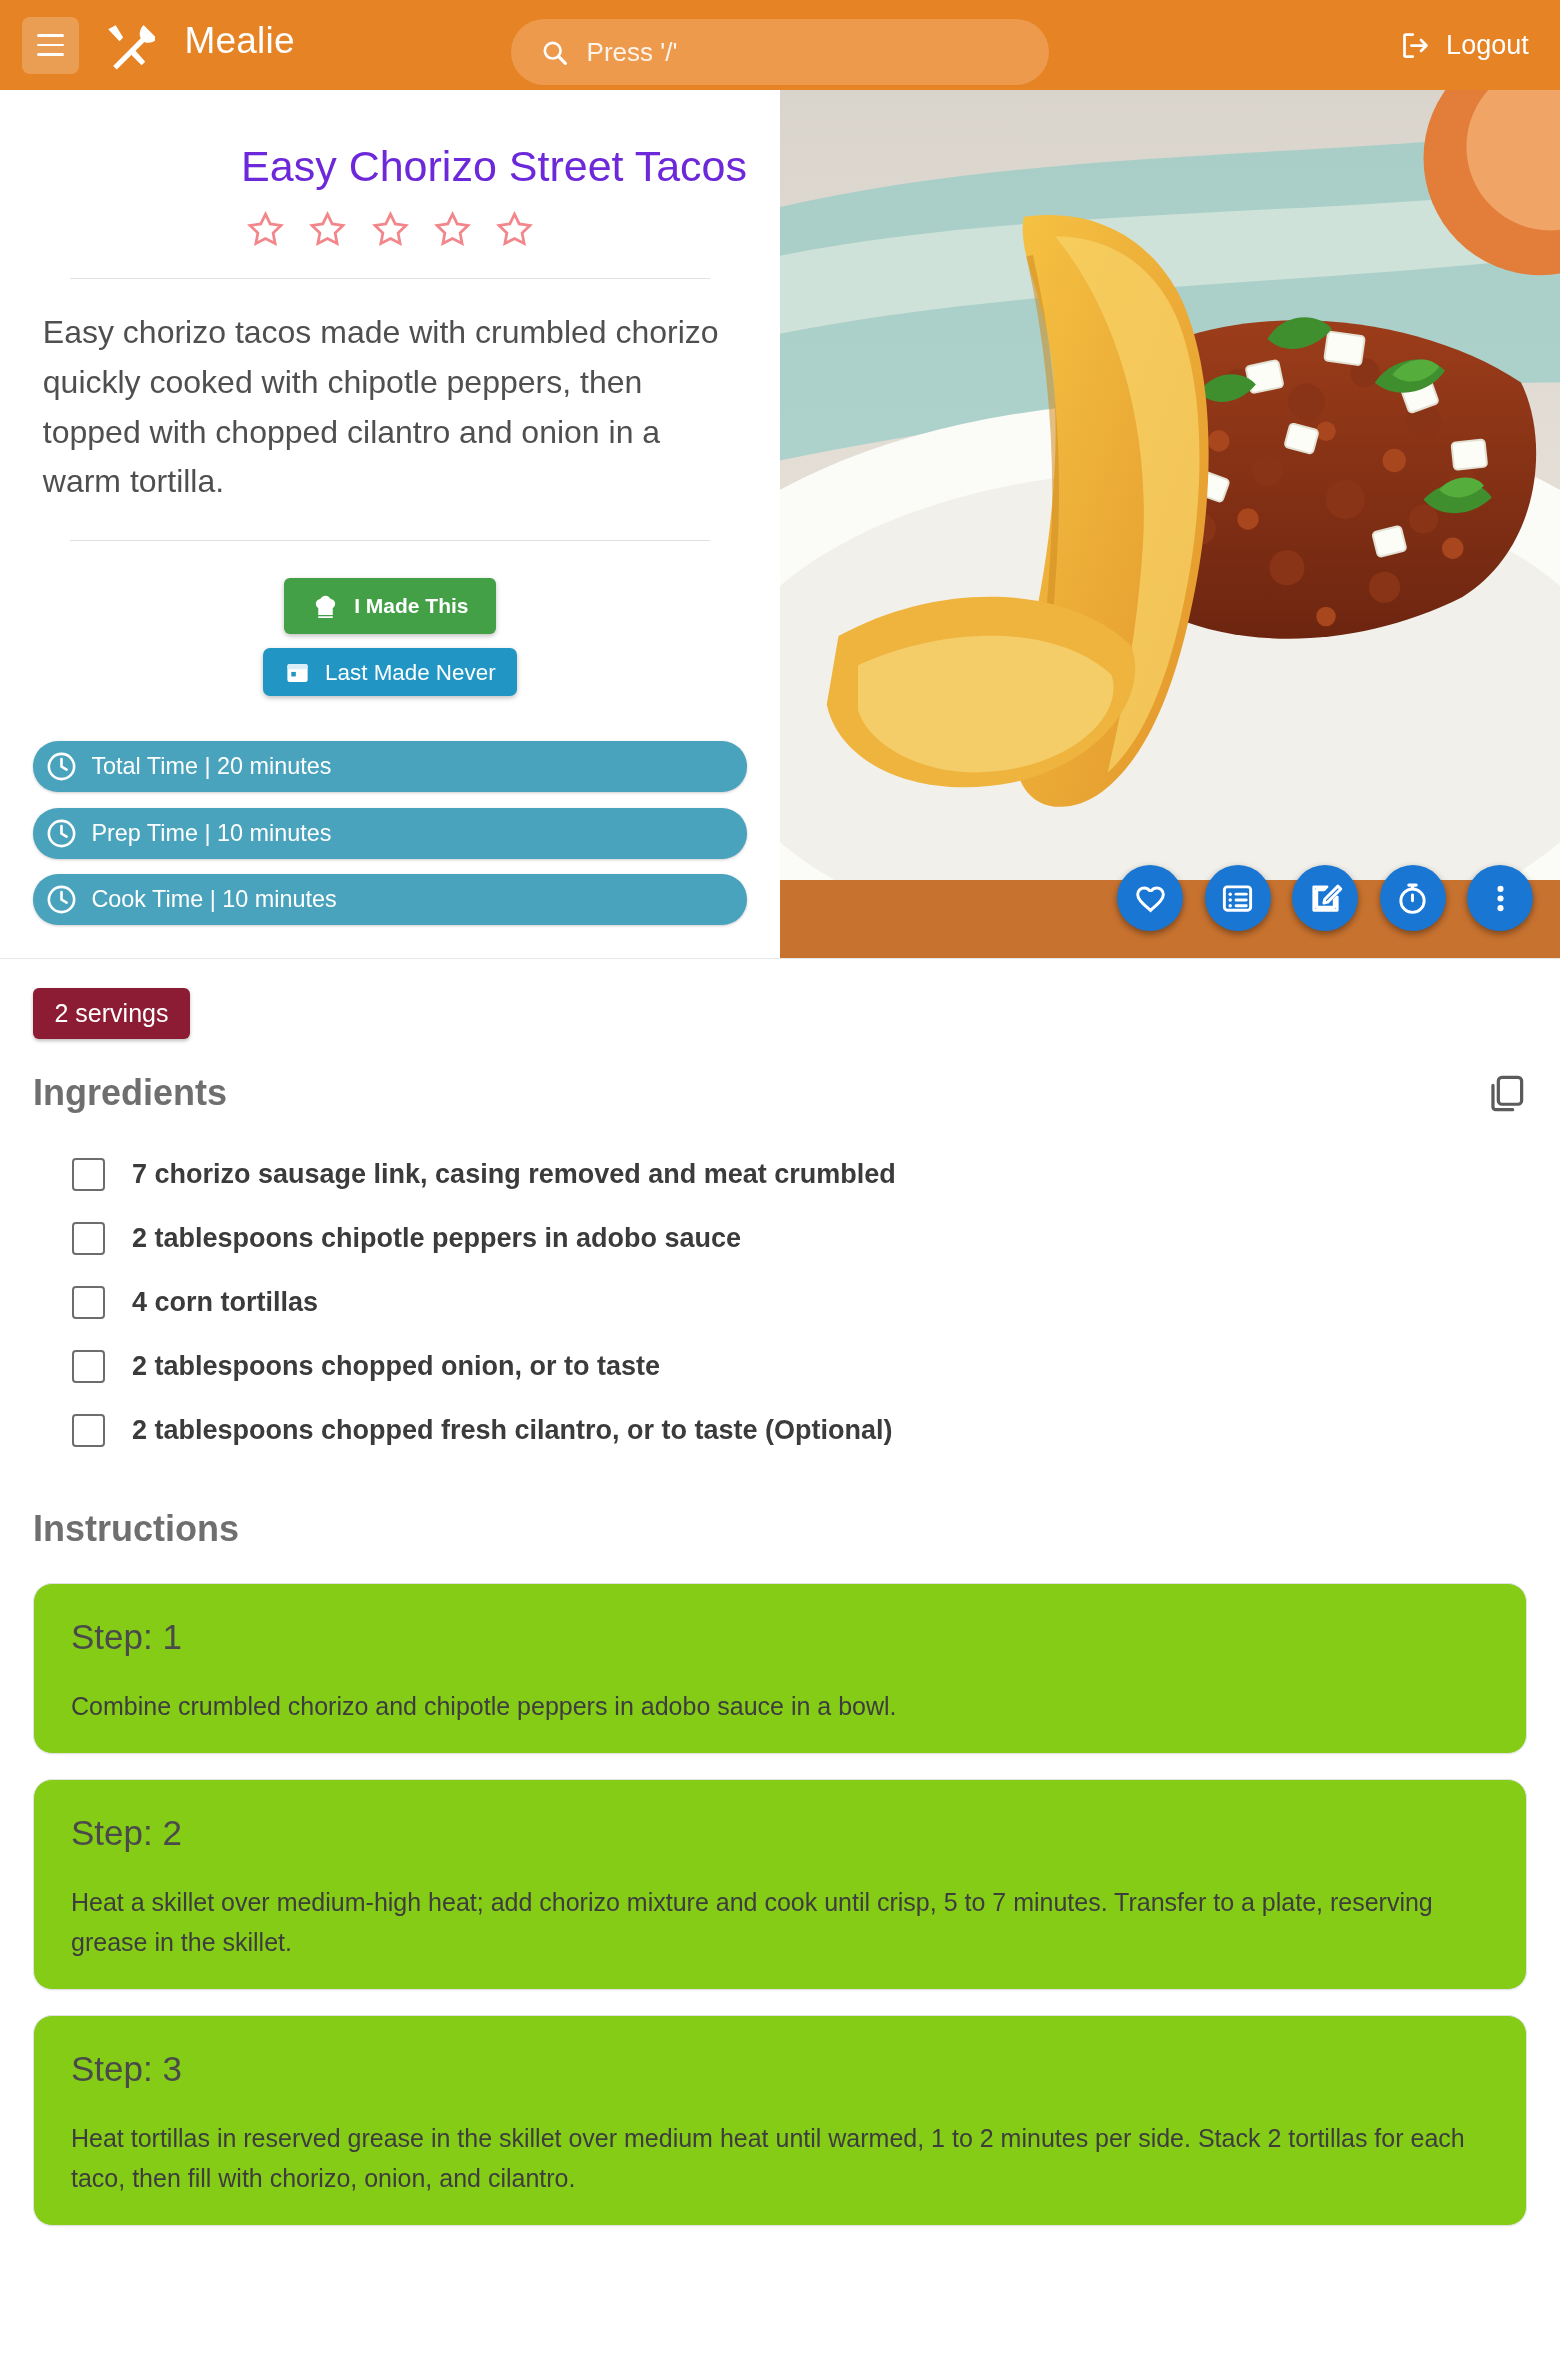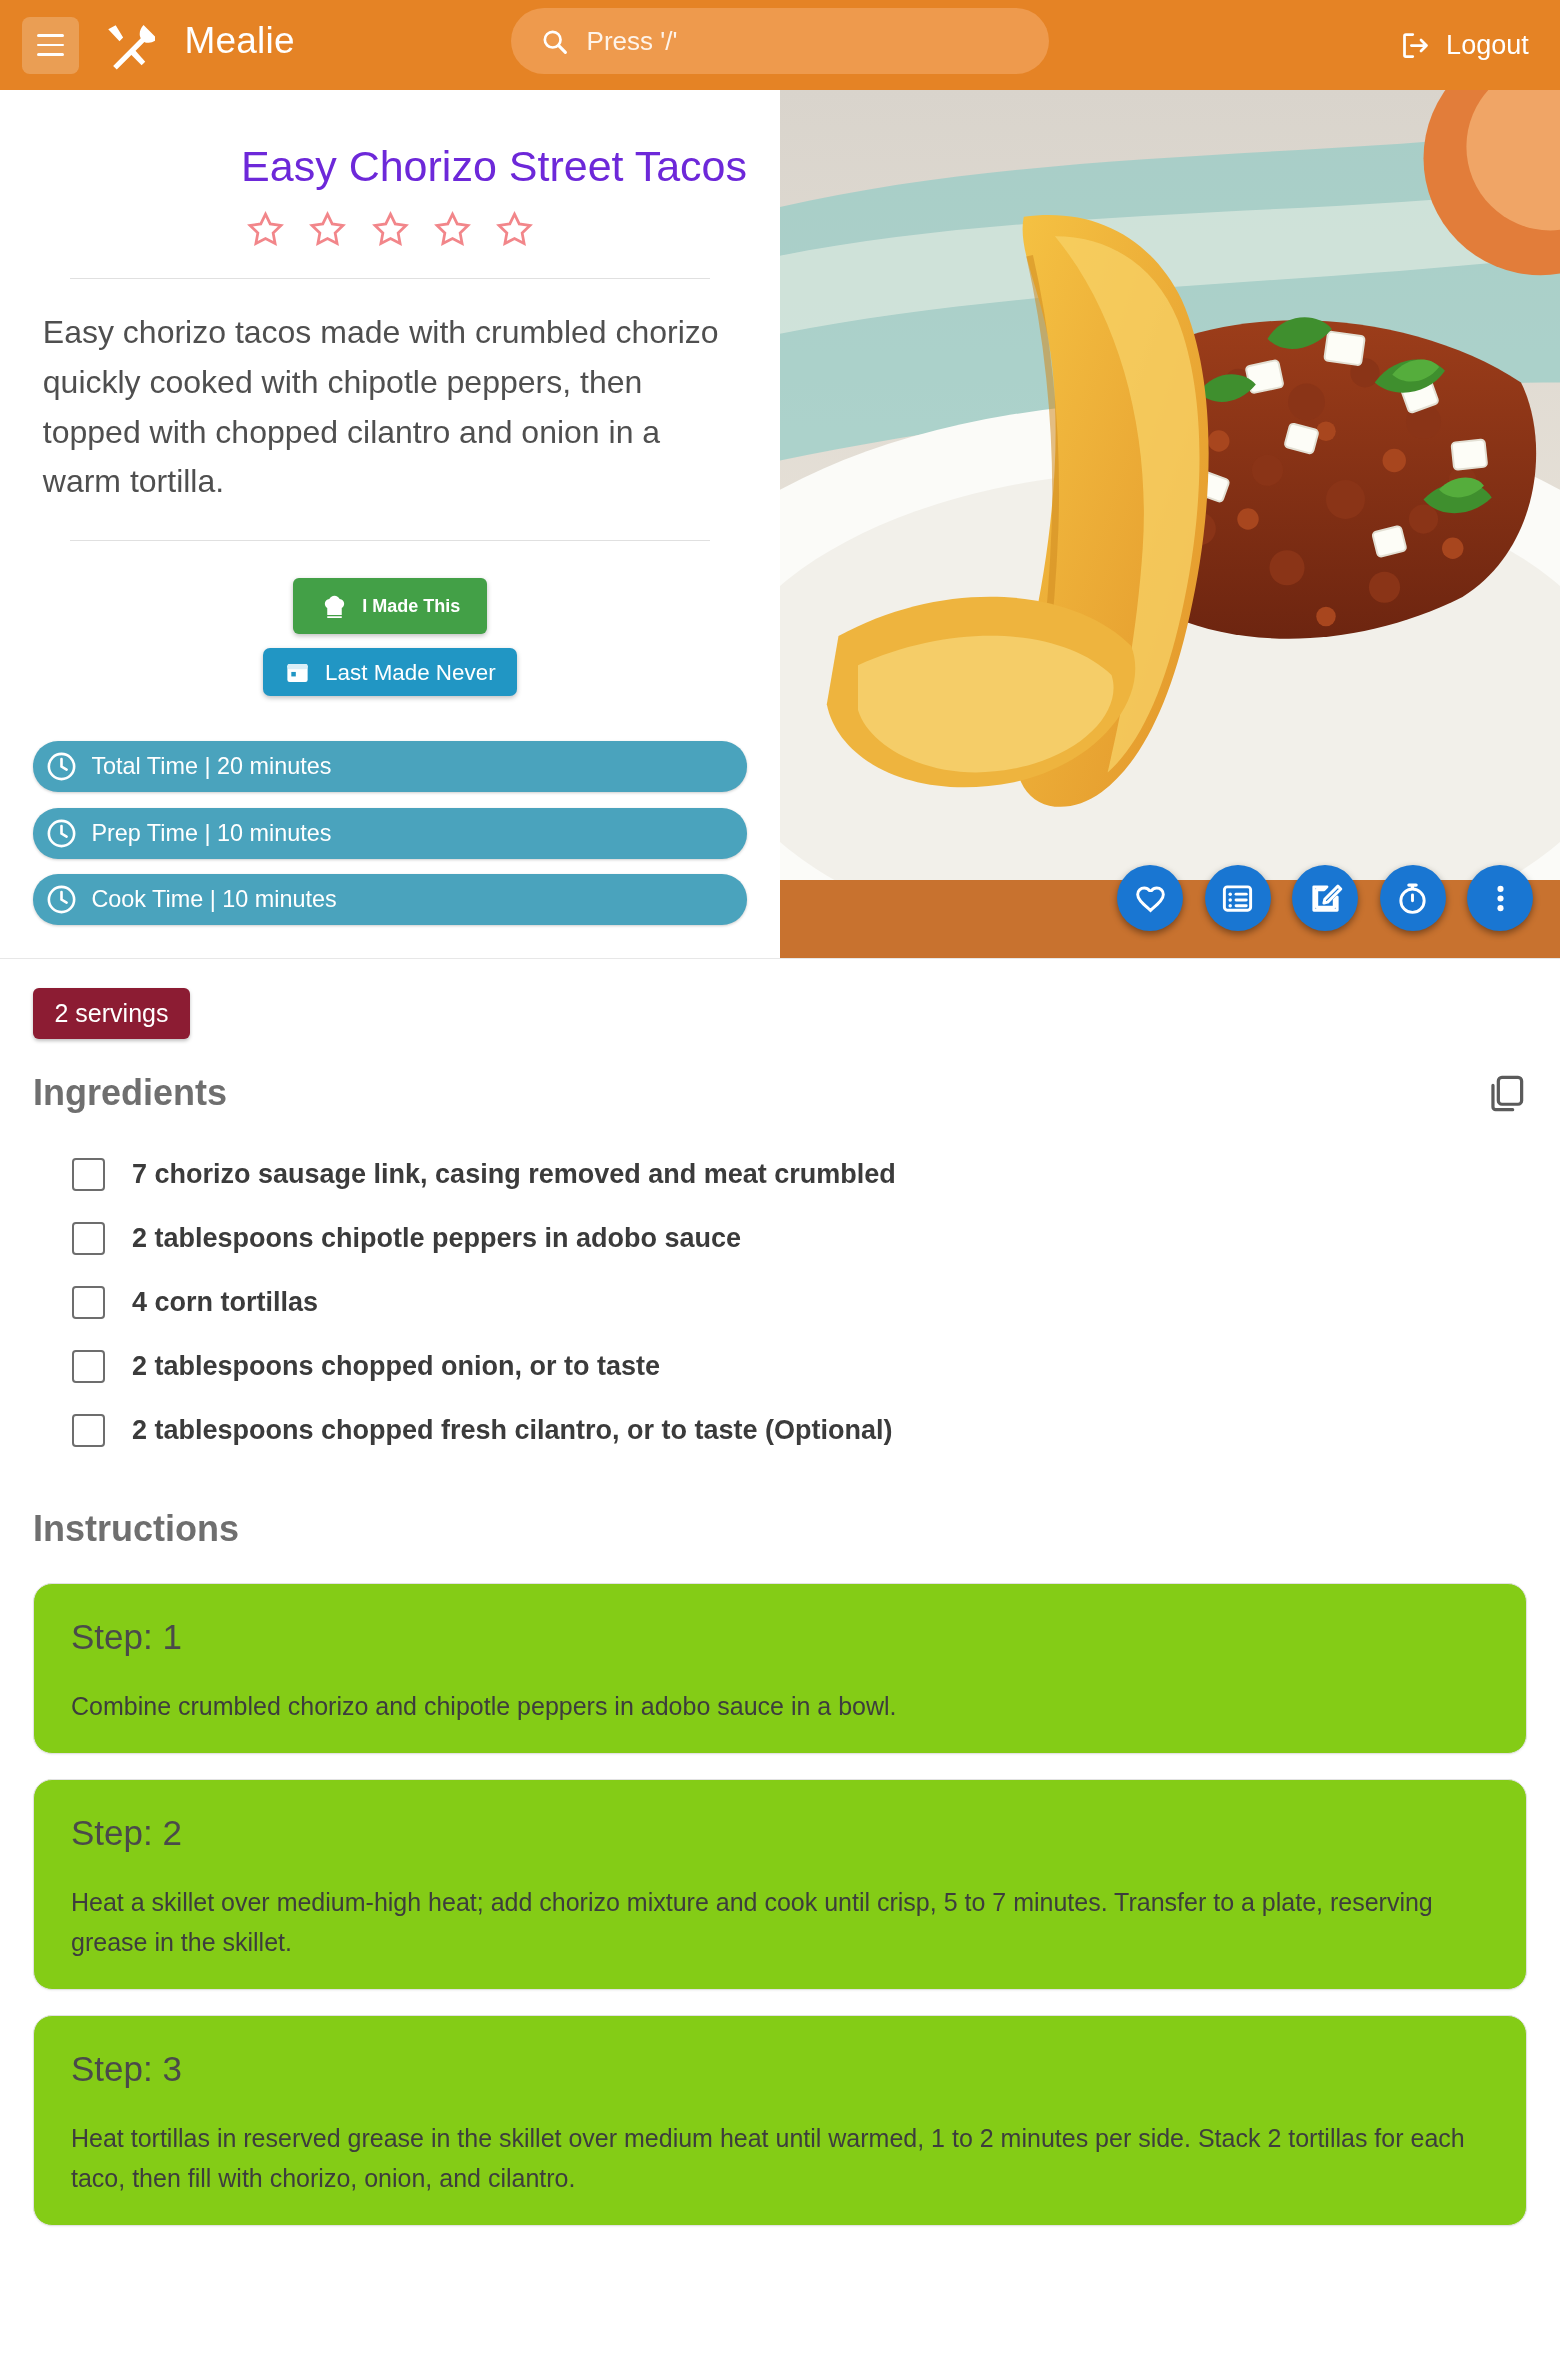--- a/index.html
+++ b/index.html
@@ -38,21 +38,21 @@
   .brand {
     display: flex; gap: 30px;
     margin-left: 25px;
   }
   .brand-logo { width: 51px; height: 51px; flex: none; }
   .brand-name { font-size: 37px; font-weight: 400; letter-spacing: 0.2px; color: #fff; }
   .searchbox {
     position: absolute;
     left: 780px;
     transform: translateX(-50%);
-    top: 8px;
+    top: 19px;
     width: 538px;
     height: 66px;
     background: #ee9a4d;
     border-radius: 33px;
     display: flex; align-items: center;
     padding: 4px 29px;
     gap: 17.6px;
     cursor: text;
   }
   .search-ph { color: #fff9f3; font-size: 26px; opacity: .95; }
@@ -79,21 +79,21 @@
   .divider { height: 1px; background: #e0e0e0; margin: 5.9px 37px 29px 37px; }
   .desc {
     font-size: 32px; line-height: 1.55; color: #4f4f4f;
     margin: 0 9.8px 33px 9.8px;
   }
   .divider2 { height: 1px; background: #e0e0e0; margin: 0 37px 37px 37px; }
   .made-row { display: flex; flex-direction: column; align-items: center; gap: 13.7px; }
   .btn-made {
     background: #43a047; color: #fff;
     border: none; border-radius: 5.9px;
-    font-size: 18px; font-weight: 700;
+    font-size: 21px; font-weight: 700;
     padding: 13.7px 27px;
     display: inline-flex; align-items: center; gap: 13.7px;
     cursor: pointer;
     box-shadow: 0 2px 4.9px rgba(0,0,0,.25);
   }
   .chip-lastmade {
     background: #2196c4; color: #fff;
     border-radius: 7px; font-size: 22.4px;
     padding: 10.7px 21.5px;
     display: inline-flex; align-items: flex-end; gap: 13.7px;

